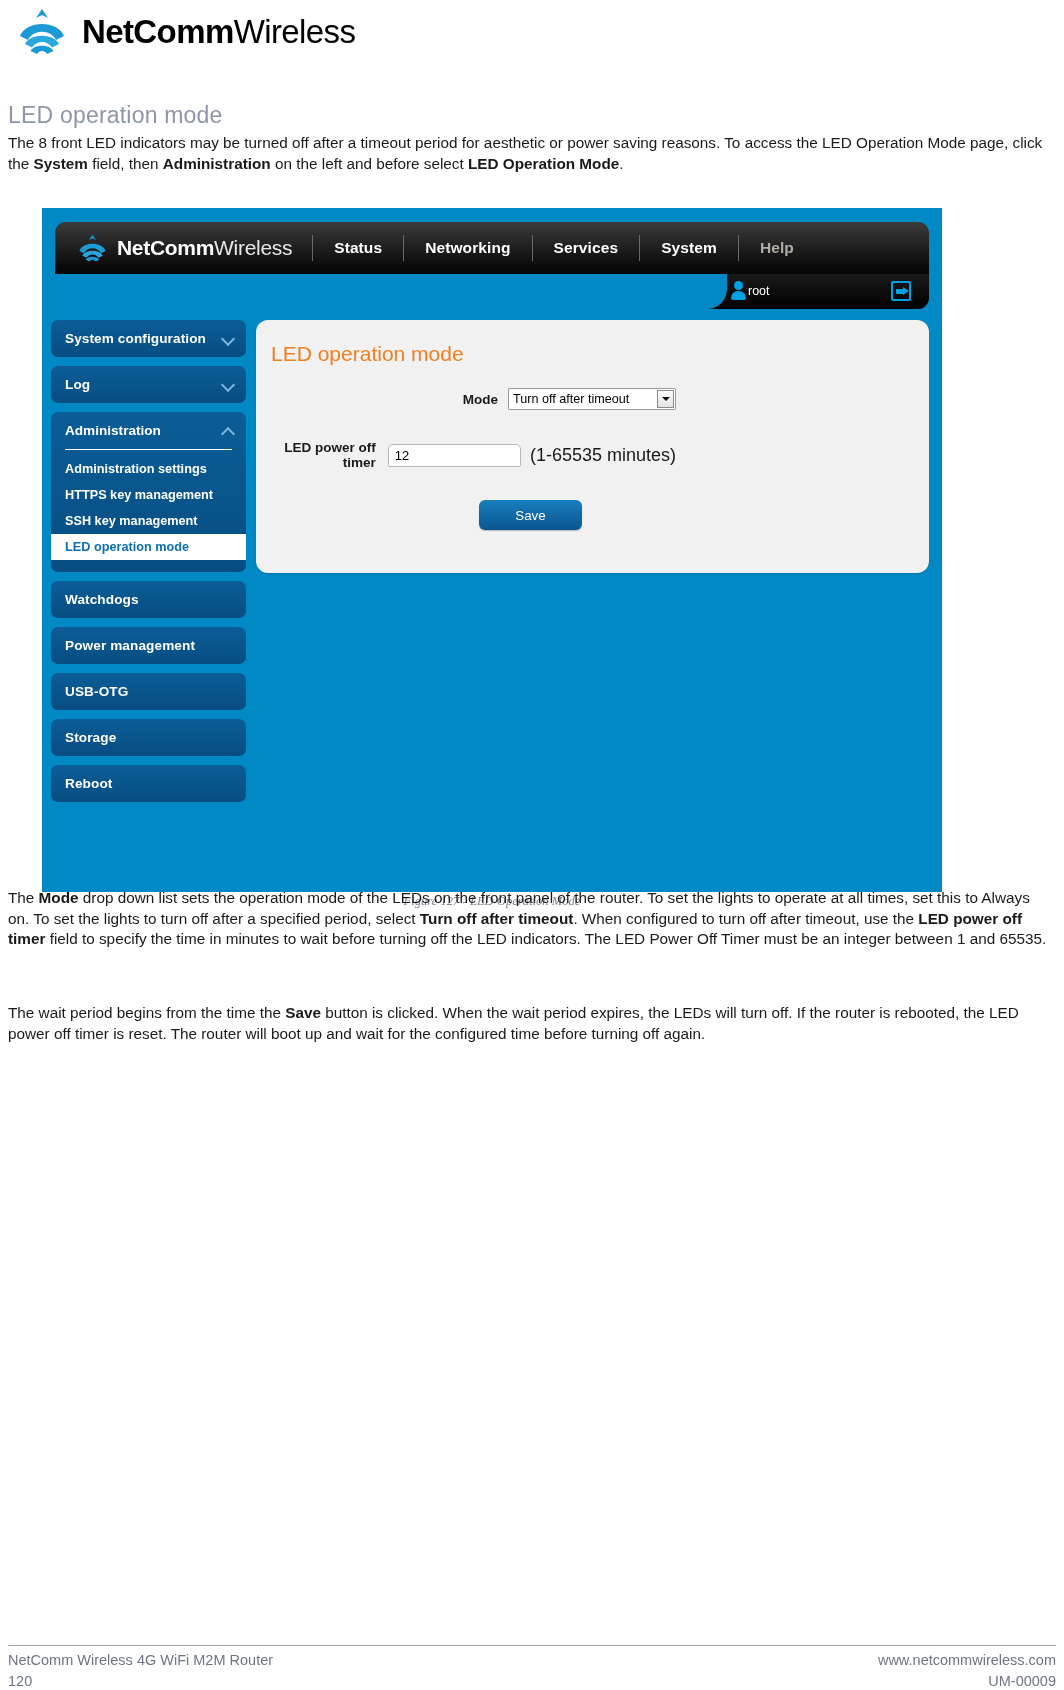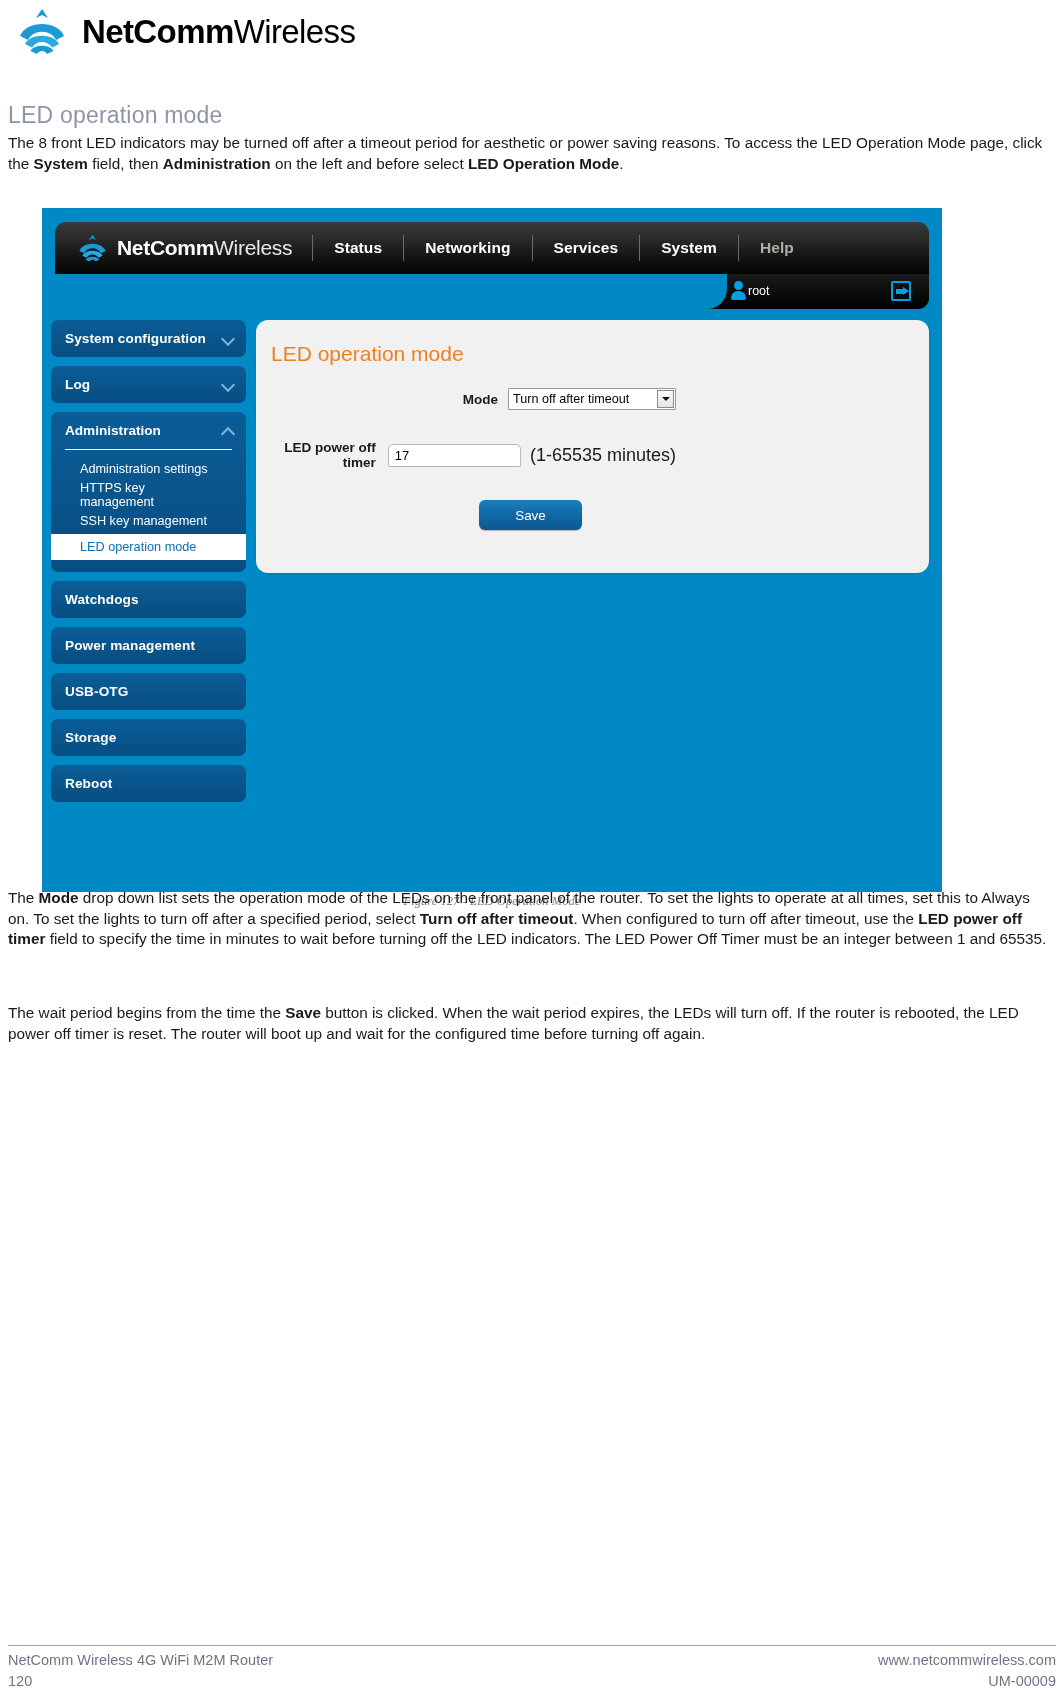--- a/index.html
+++ b/index.html
@@ -248,24 +248,24 @@
   }
   .group-rule {
     height: 1px;
     background: #ffffff;
     margin: 0 14px 6px 14px;
   }
   .sub-item {
     height: 26px;
     display: flex;
     align-items: center;
-    padding: 0 29px;
+    padding: 0 14px;
     color: #ffffff;
     font-size: 12.7px;
-    font-weight: 400;
+    font-weight: 700;
   }
   .sub-item.active {
     background: #ffffff;
     color: #0d6fb0;
   }
 
   
   .ui-content {
     position: absolute;
     left: 214px; top: 112px;
@@ -515,21 +515,21 @@
         <div class="form-row" id="row-mode">
           <div class="form-label">Mode</div>
           <div class="select-box">
             <div class="select-value">Turn off after timeout</div>
             <div class="select-arrow-btn"></div>
           </div>
         </div>
 
         <div class="form-row" id="row-timer">
           <div class="form-label">LED power off timer</div>
-          <div class="text-input">17</div>
+          <div class="text-input">12</div>
           <div class="hint">(1-65535 minutes)</div>
         </div>
 
         <div class="save-btn">Save</div>
       </div>
     </div>
 
   </div>
 </div>
 

